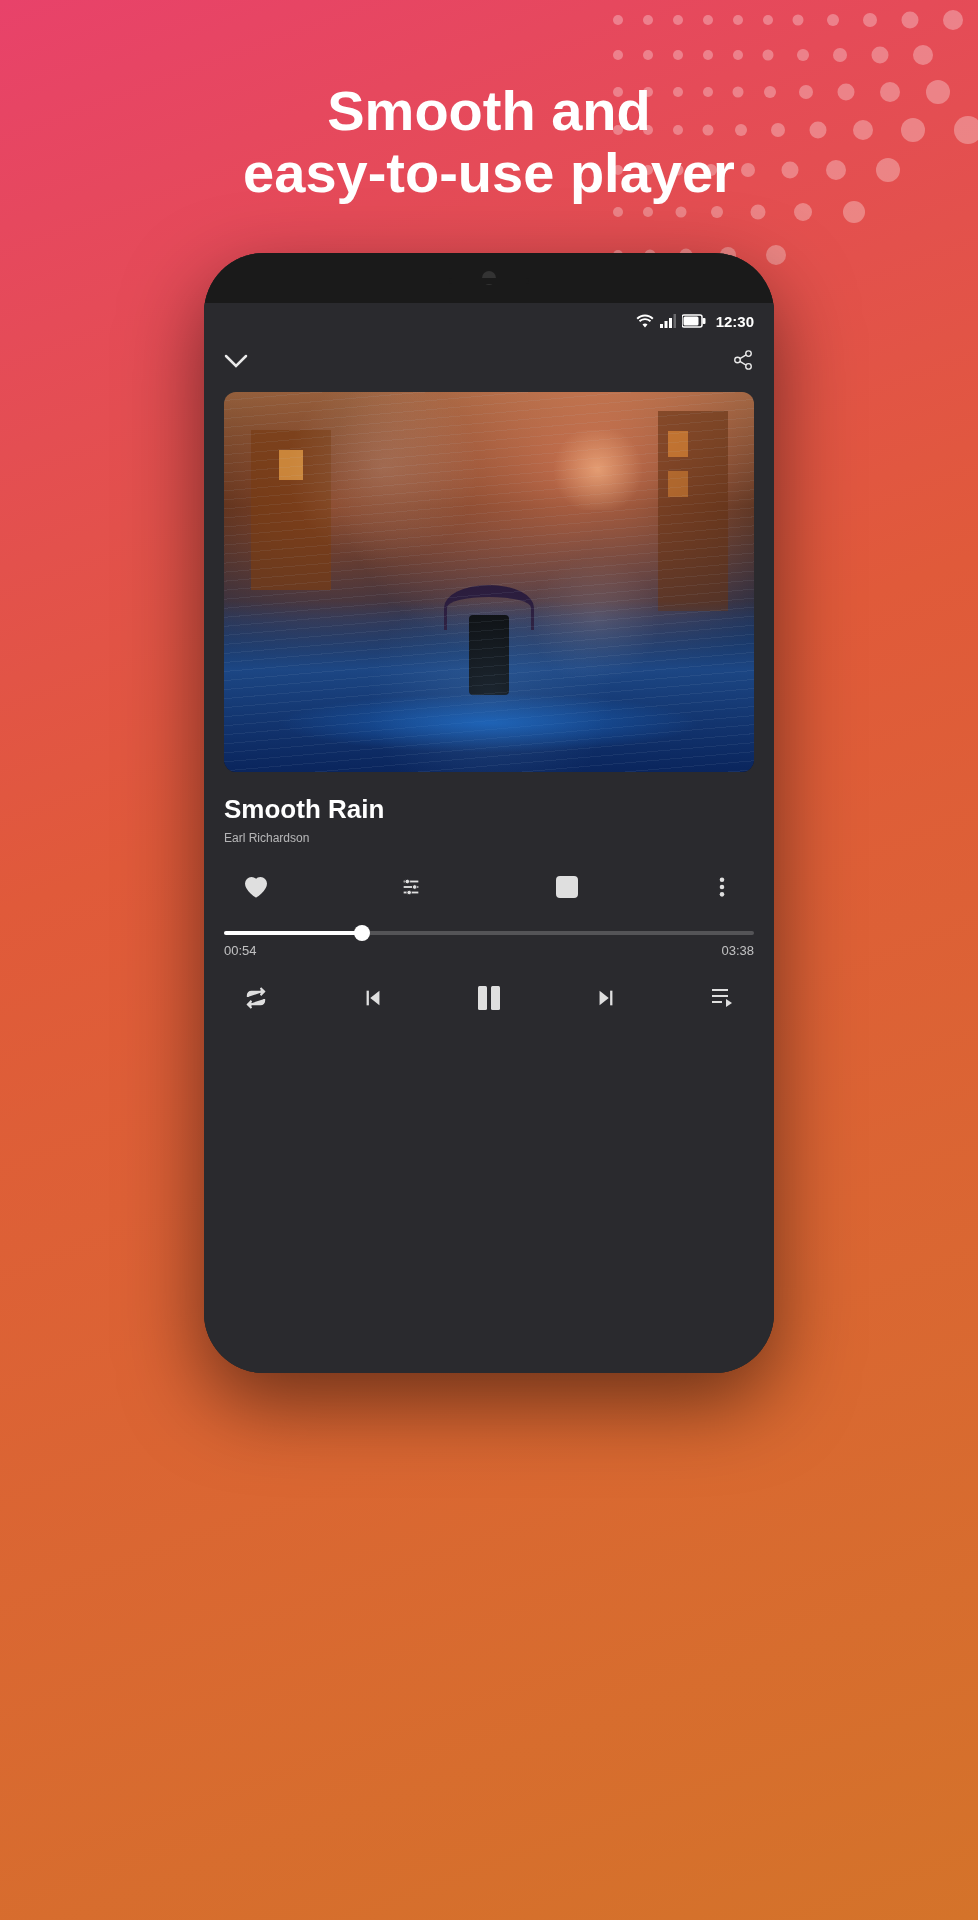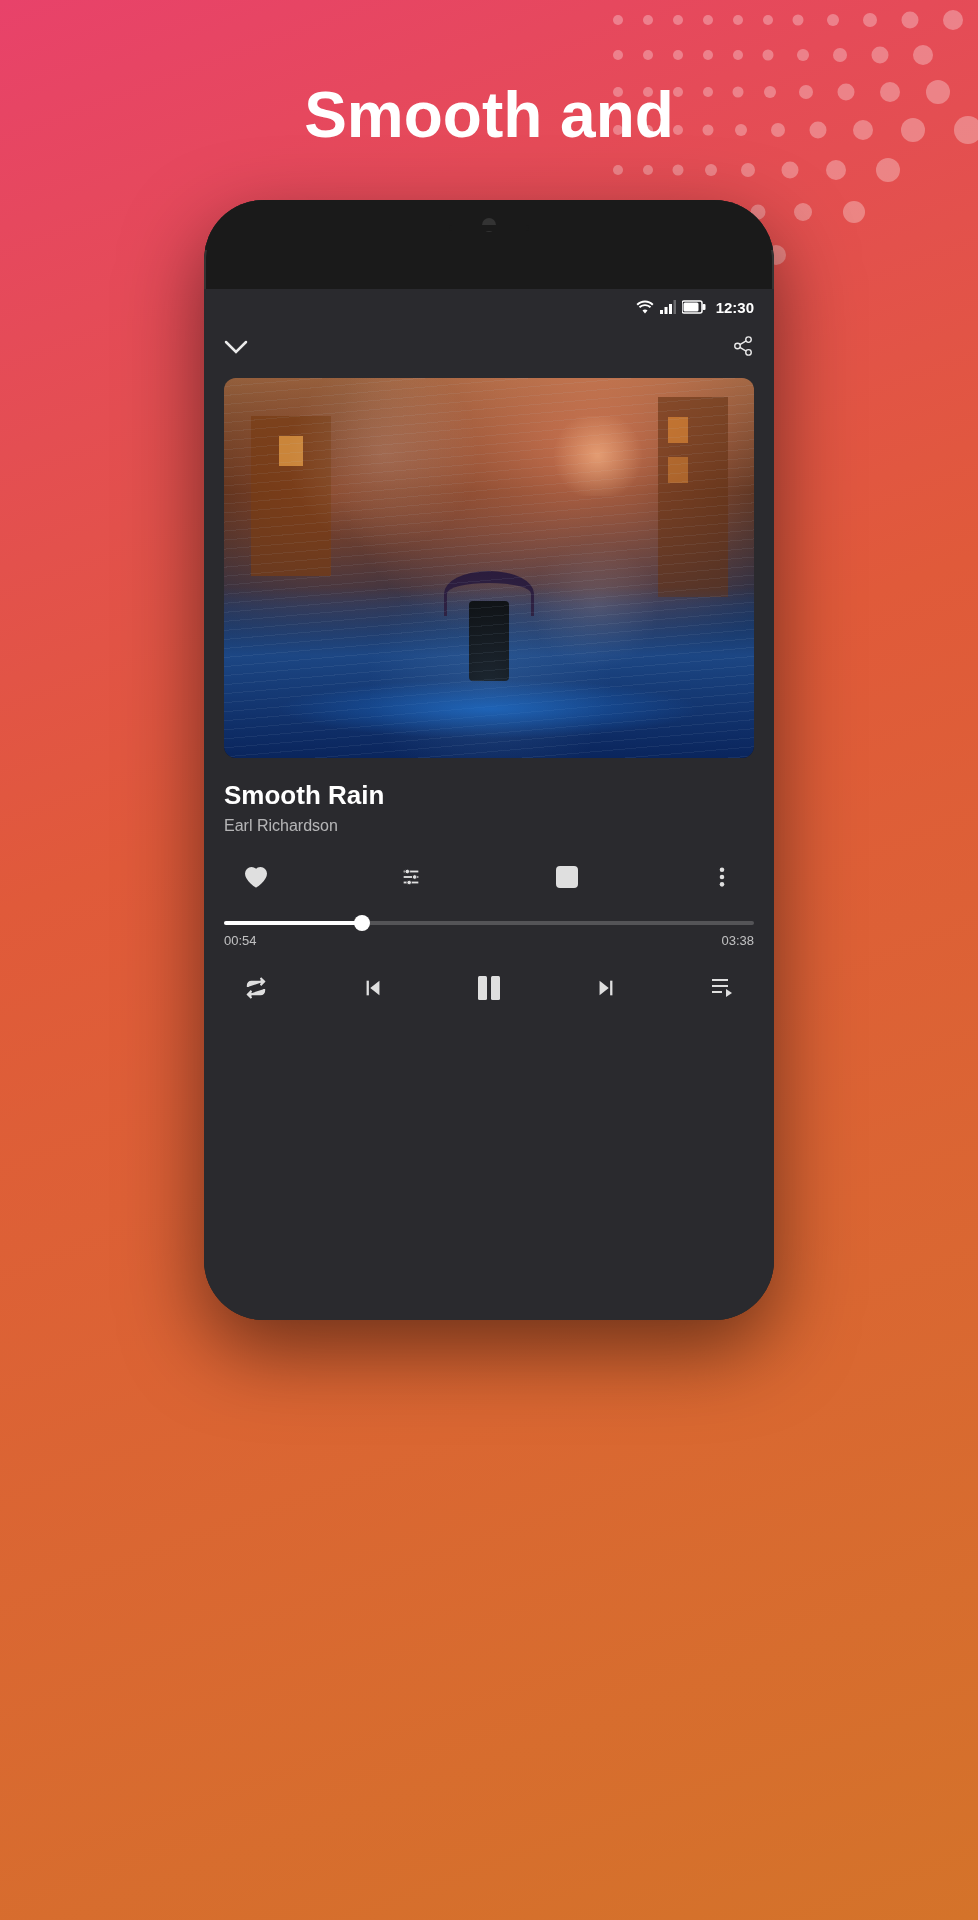--- a/index.html
+++ b/index.html
@@ -19,39 +19,38 @@
     .header-text {
       text-align: center;
       color: white;
       margin-top: 80px;
       margin-bottom: 50px;
       z-index: 10;
       padding: 0 60px;
     }
 
     .header-text h1 {
-      font-size: 64px;
+      font-size: 56px;
       font-weight: 900;
       line-height: 1.1;
       text-shadow: none;
     }
 
     
     .phone-frame {
       width: 570px;
       height: 1120px;
       background: #1a1a1a;
       border-radius: 60px;
       position: relative;
       z-index: 10;
       box-shadow: 0 30px 80px rgba(0,0,0,0.5), inset 0 0 0 2px #333;
       overflow: hidden;
       display: flex;
       flex-direction: column;
-      gap: 39px;
     }
 
     
     .phone-top-bar {
       height: 50px;
       background: #1a1a1a;
       display: flex;
       align-items: center;
       justify-content: center;
       position: relative;
@@ -259,21 +258,21 @@
 
     .song-title {
       color: white;
       font-size: 26px;
       font-weight: 700;
       margin-bottom: 6px;
     }
 
     .song-artist {
       color: rgba(255,255,255,0.65);
-      font-size: 16px;
+      font-size: 12px;
     }
 
     
     .action-buttons {
       display: flex;
       justify-content: space-between;
       align-items: center;
       margin-bottom: 22px;
       padding: 0 10px;
     }
@@ -454,20 +453,21 @@
     <circle cx="150" cy="300" r="10"></circle>
 
     <circle cx="25" cy="345" r="6"></circle>
       <circle cx="68" cy="345" r="7.5"></circle>
   </g>
 </svg>
 
 <div class="header-text">
   <h1>
     <span>Smooth and</span><br>
+    <span>easy-to-use player</span>
   </h1>
 </div>
 
 <div class="phone-frame">
 
   <div class="phone-top-bar">
     <div class="phone-camera"></div>
     <div class="phone-speaker" style="width:80px;height:6px;background:#1a1a1a;border-radius:3px;position:absolute;top:55%;left:50%;transform:translate(-50%,-50%);"></div>
   </div>
 

